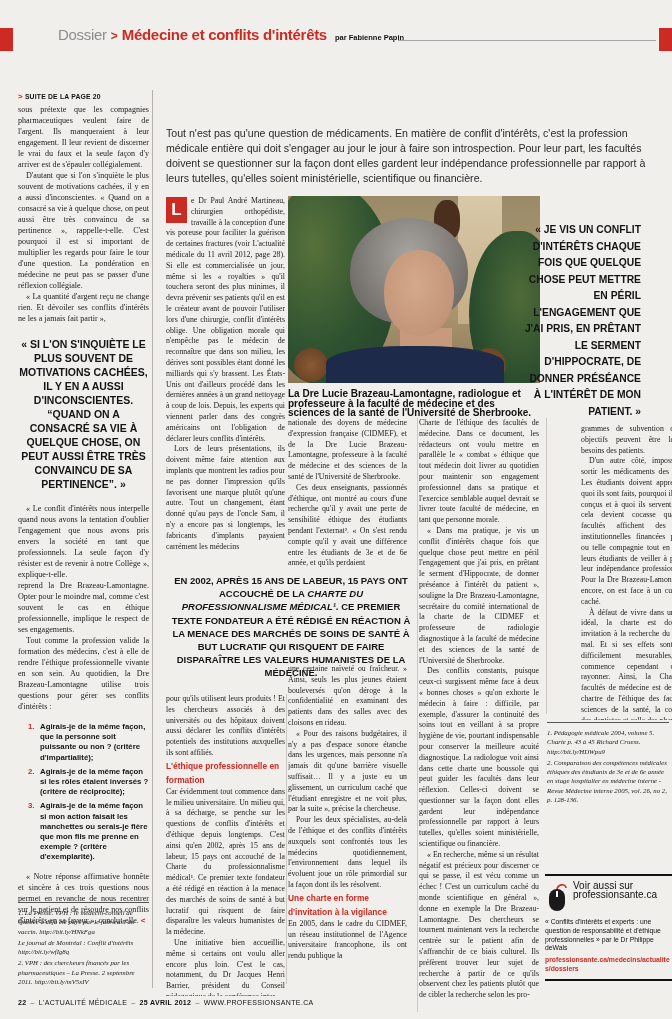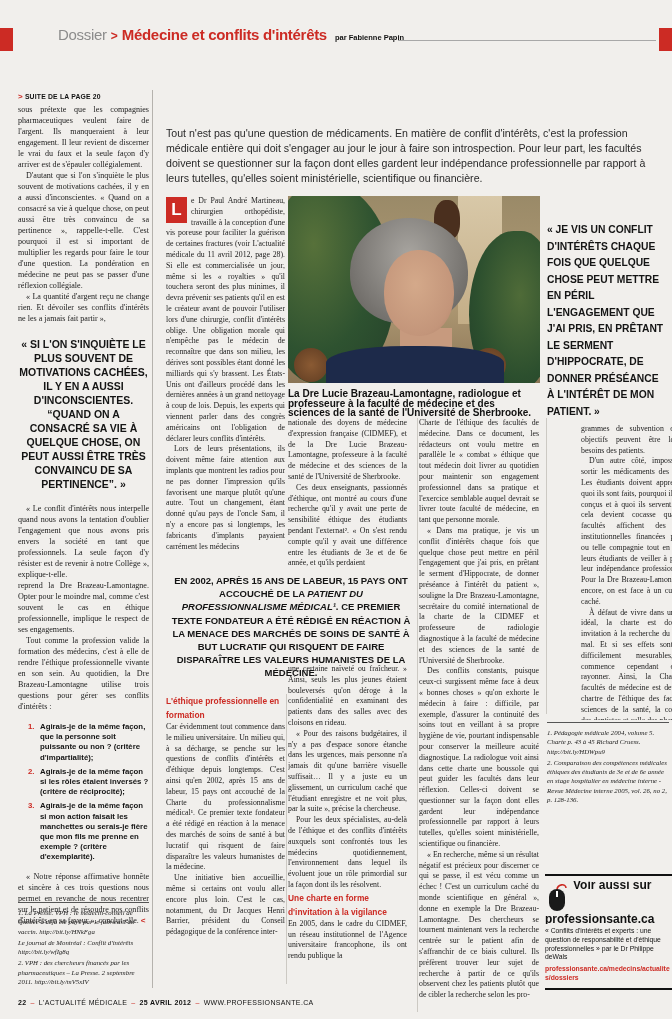--- a/index.html
+++ b/index.html
@@ -43,21 +43,21 @@
   .serifcol{font-family:"Liberation Serif",serif;font-size:7.8px;line-height:10.8px;
             text-align:justify;color:var(--ink);overflow:hidden;}
   .serifcol p{margin:0;}
   .dropcap{float:left;width:21px;height:26px;background:var(--red);color:#fff;
            font-family:"Liberation Sans",sans-serif;font-weight:700;font-size:17px;
            line-height:26px;text-align:center;margin:1px 4px 0 0;}
   .subhead{font-family:"Liberation Sans",sans-serif;font-weight:700;color:var(--red);
            font-size:8.4px;line-height:14px;margin:7px 0 2px;text-align:left;text-indent:0;}
   .centerpull{position:absolute;left:168px;top:574px;width:246px;text-align:center;
               font-weight:700;font-size:9.5px;line-height:13.2px;color:#141414;}
-  .rightquote{position:absolute;left:547px;top:222px;width:118px;text-align:left;
+  .rightquote{position:absolute;left:523px;top:222px;width:118px;text-align:right;
               font-weight:700;font-size:10.3px;line-height:16.5px;color:#141414;}
   .caption{position:absolute;left:288px;top:389px;width:250px;font-size:10px;
            line-height:9.6px;font-weight:700;color:#111;}
   
   .photo{position:absolute;left:288px;top:196px;width:252px;height:187px;overflow:hidden;
          background:linear-gradient(180deg,#9a8a68 0%,#b09a74 55%,#8a7556 100%);}
   .plantL{position:absolute;left:-18px;top:-12px;width:125px;height:200px;
           background:radial-gradient(ellipse at 35% 30%,#57713a 0%,#2e5230 55%,#24402a 100%);
           border-radius:40% 55% 50% 40%;}
   .plantR{position:absolute;right:-14px;top:35px;width:85px;height:160px;
@@ -77,21 +77,21 @@
   .chairL{position:absolute;left:6px;top:152px;width:34px;height:34px;border-radius:50%;
           background:radial-gradient(#8a5a33,#5f3c22);}
   .chairR{position:absolute;right:34px;top:152px;width:34px;height:34px;border-radius:50%;
           background:radial-gradient(#8a5a33,#5f3c22);}
   
   .notes4{position:absolute;left:547px;top:722px;width:122px;}
   .seealso{position:absolute;left:545px;top:874px;width:127px;border-top:2px solid #111;
            border-bottom:2px solid #111;padding:5px 0 6px;}
   .sa-head{overflow:hidden;}
   .mouse{float:left;width:24px;height:32px;margin:0 4px 2px 0;}
-  .sa-title{font-size:12px;font-weight:700;line-height:9px;color:#111;}
+  .sa-title{font-size:10px;font-weight:400;line-height:9px;color:#111;}
   .sa-item{font-size:6.8px;line-height:8.8px;color:#111;margin:3px 0;}
   .sa-link{font-size:6.8px;line-height:8.6px;font-weight:700;color:var(--red);word-break:break-all;}
   
   .footer{position:absolute;left:18px;top:999px;font-size:7px;letter-spacing:0.35px;color:#111;white-space:nowrap;}
   .footer .b{font-weight:700;}
   .footer .dash{color:var(--red);margin:0 4px;}
 </style>
 </head>
 <body>
 
@@ -166,24 +166,25 @@
   <div class="caption">La Dre Lucie Brazeau-Lamontagne, radiologue et professeure à la faculté de médecine et des sciences de la santé de l'Université de Sherbrooke.</div>
 
   <div class="rightquote">« JE VIS UN CONFLIT D'INTÉRÊTS CHAQUE FOIS QUE QUELQUE CHOSE PEUT METTRE EN PÉRIL L'ENGAGEMENT QUE J'AI PRIS, EN PRÊTANT LE SERMENT D'HIPPOCRATE, DE DONNER PRÉSÉANCE À L'INTÉRÊT DE MON PATIENT. »</div>
 
   <div class="serifcol abs" style="left:288px;top:418px;width:119px;height:156px;">
     <p>nationale des doyens de médecine d'expression française (CIDMEF), et de la Dre Lucie Brazeau-Lamontagne, professeure à la faculté de médecine et des sciences de la santé de l'Université de Sherbrooke.</p>
     <p class="indent">Ces deux enseignants, passionnés d'éthique, ont montré au cours d'une recherche qu'il y avait une perte de sensibilité éthique des étudiants pendant l'externat². « On s'est rendu compte qu'il y avait une différence entre les étudiants de 3e et de 6e année, et qu'ils perdaient</p>
   </div>
 
   <div class="centerpull">
-    <span>EN 2002, APRÈS 15 ANS DE LABEUR, 15 PAYS ONT ACCOUCHÉ DE LA </span><em>PATIENT DU PROFESSIONNALISME MÉDICAL¹</em><span>. CE PREMIER TEXTE FONDATEUR A ÉTÉ RÉDIGÉ EN RÉACTION À LA MENACE DES MARCHÉS DE SOINS DE SANTÉ À BUT LUCRATIF QUI RISQUENT DE FAIRE DISPARAÎTRE LES VALEURS HUMANISTES DE LA MÉDECINE.</span>
+    <span>EN 2002, APRÈS 15 ANS DE LABEUR, 15 PAYS ONT ACCOUCHÉ DE LA </span><em>CHARTE DU PROFESSIONNALISME MÉDICAL¹</em><span>. CE PREMIER TEXTE FONDATEUR A ÉTÉ RÉDIGÉ EN RÉACTION À LA MENACE DES MARCHÉS DE SOINS DE SANTÉ À BUT LUCRATIF QUI RISQUENT DE FAIRE DISPARAÎTRE LES VALEURS HUMANISTES DE LA MÉDECINE.</span>
   </div>
 
   <div class="serifcol abs" style="left:166px;top:694px;width:119px;height:302px;">
+    <p>pour qu'ils utilisent leurs produits ! Et les chercheurs associés à des universités ou des hôpitaux doivent aussi déclarer les conflits d'intérêts potentiels des institutions auxquelles ils sont affiliés.</p>
     <p class="subhead">L'éthique professionnelle en formation</p>
     <p>Car évidemment tout commence dans le milieu universitaire. Un milieu qui, à sa décharge, se penche sur les questions de conflits d'intérêts et d'éthique depuis longtemps. C'est ainsi qu'en 2002, après 15 ans de labeur, 15 pays ont accouché de la Charte du professionnalisme médical¹. Ce premier texte fondateur a été rédigé en réaction à la menace des marchés de soins de santé à but lucratif qui risquent de faire disparaître les valeurs humanistes de la médecine.</p>
     <p class="indent">Une initiative bien accueillie, même si certains ont voulu aller encore plus loin. C'est le cas, notamment, du Dr Jacques Henri Barrier, président du Conseil pédagogique de la conférence inter-</p>
   </div>
 
   <div class="serifcol abs" style="left:288px;top:664px;width:119px;height:350px;">
     <p>une certaine naïveté ou fraîcheur. » Ainsi, seuls les plus jeunes étaient bouleversés qu'on déroge à la confidentialité en examinant des patients dans des salles avec des cloisons en rideau.</p>
     <p class="indent">« Pour des raisons budgétaires, il n'y a pas d'espace sonore étanche dans les urgences, mais personne n'a jamais dit qu'une barrière visuelle suffisait… Il y a juste eu un glissement, un curriculum caché que l'étudiant enregistre et ne voit plus, par la suite », précise la chercheuse.</p>
     <p class="indent">Pour les deux spécialistes, au-delà de l'éthique et des conflits d'intérêts auxquels sont confrontés tous les médecins quotidiennement, l'environnement dans lequel ils évoluent joue un rôle primordial sur la façon dont ils les résolvent.</p>
     <p class="subhead">Une charte en forme d'invitation à la vigilance</p>

